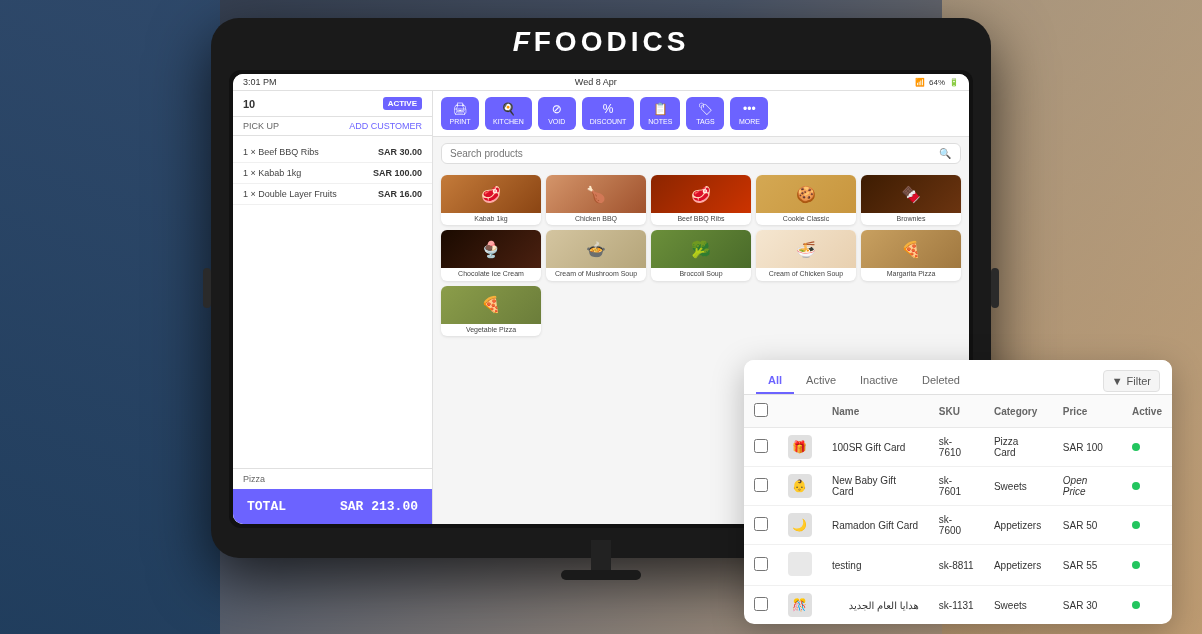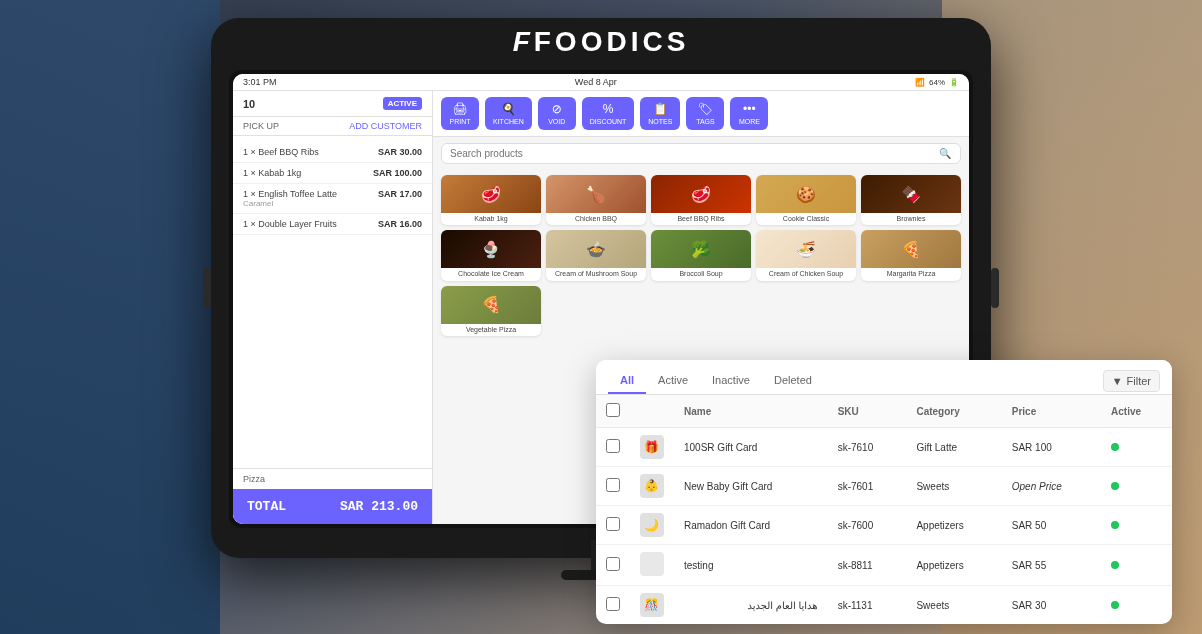--- a/index.html
+++ b/index.html
@@ -291,21 +291,21 @@
       transform: translateY(-50%);
       width: 8px;
       height: 40px;
     }
 
     
     .overlay-panel {
       position: absolute;
       bottom: 10px;
       right: 30px;
-      width: 576px;
+      width: 428px;
       background: white;
       border-radius: 10px;
       box-shadow: 0 8px 32px rgba(0,0,0,0.25);
       overflow: hidden;
       font-size: 11px;
     }
     .overlay-tabs {
       display: flex;
       gap: 0;
       padding: 8px 12px 0;
@@ -468,27 +468,20 @@
               <div class="item-price">SAR 30.00</div>
             </div>
 
             <div class="order-item">
               <div>
                 <div class="item-name">1 × Kabab 1kg</div>
               </div>
               <div class="item-price">SAR 100.00</div>
             </div>
 
-            <div class="order-item">
-              <div>
-                <div class="item-name">1 × English Toffee Latte</div>
-                <div class="item-note">Caramel</div>
-              </div>
-              <div class="item-price">SAR 17.00</div>
-            </div>
 
             <div class="order-item">
               <div>
                 <div class="item-name">1 × Double Layer Fruits</div>
               </div>
               <div class="item-price">SAR 16.00</div>
             </div>
           </div>
           <div class="order-taxes">
             <span>Pizza</span>
@@ -620,21 +613,21 @@
         <th>Active</th>
       </tr>
     </thead>
     <tbody>
 
       <tr>
         <td><input type="checkbox" class="row-checkbox" style=""></td>
         <td><div class="row-thumb">🎁</div></td>
         <td>100SR Gift Card</td>
         <td>sk-7610</td>
-        <td>Gift Latte</td>
+        <td>Pizza Card</td>
         <td class="price-text">SAR 100</td>
         <td><span class="active-dot"></span></td>
       </tr>
 
       <tr>
         <td><input type="checkbox" class="row-checkbox" style=""></td>
         <td><div class="row-thumb">👶</div></td>
         <td>New Baby Gift Card</td>
         <td>sk-7601</td>
         <td>Sweets</td>

